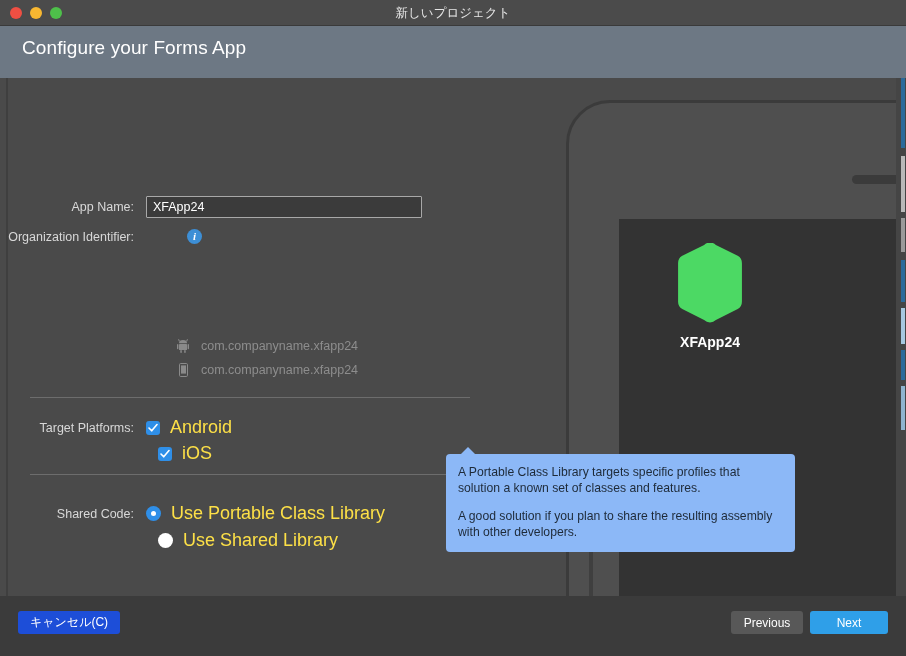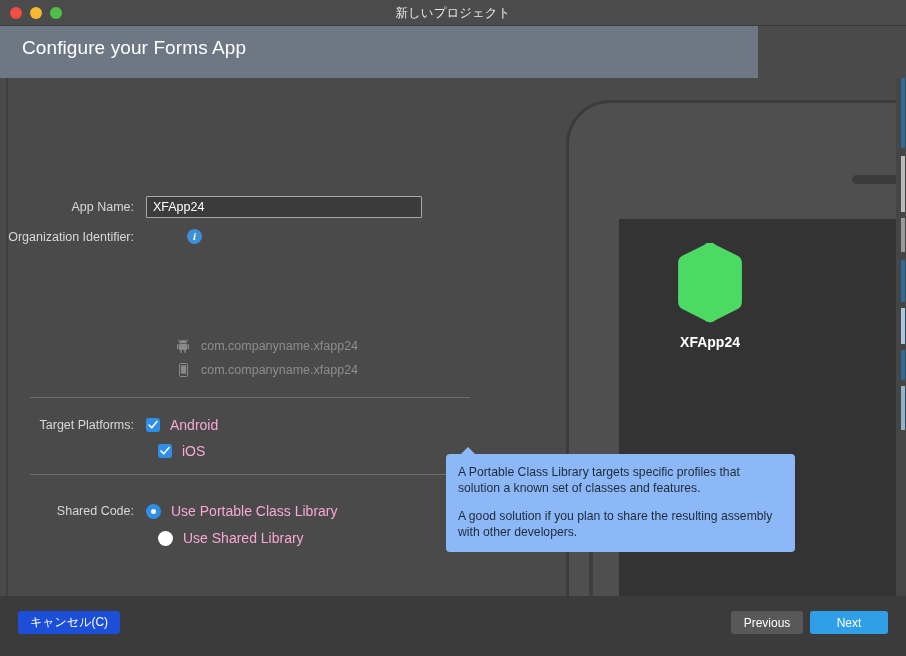--- a/index.html
+++ b/index.html
@@ -52,21 +52,21 @@
     line-height: 26px;
     text-align: center;
     color: #e6e6e6;
     font-size: 12.5px;
   }
 
   
   .header {
     position: absolute;
     left: 0; top: 26px;
-    width: 758px; height: 52px;
+    width: 906px; height: 52px;
     background: #6d7884;
   }
   .header-title {
     position: absolute;
     left: 22px; top: 11px;
     color: #ffffff;
     font-size: 19px;
     letter-spacing: 0.1px;
   }
 
@@ -230,22 +230,22 @@
     width: 14px; height: 14px;
     border-radius: 3px;
     background: #2f8fe8;
     display: inline-block;
     position: relative;
     margin-right: 10px;
     flex: none;
   }
   .cbox svg { position: absolute; left: 2px; top: 2px; }
   .opt-label {
-    color: #f9a8d4;
-    font-size: 14px;
+    color: #fde047;
+    font-size: 18px;
   }
 
   
   .radio {
     width: 15px; height: 15px;
     border-radius: 50%;
     background: #ffffff;
     display: inline-block;
     position: relative;
     margin-right: 10px;

